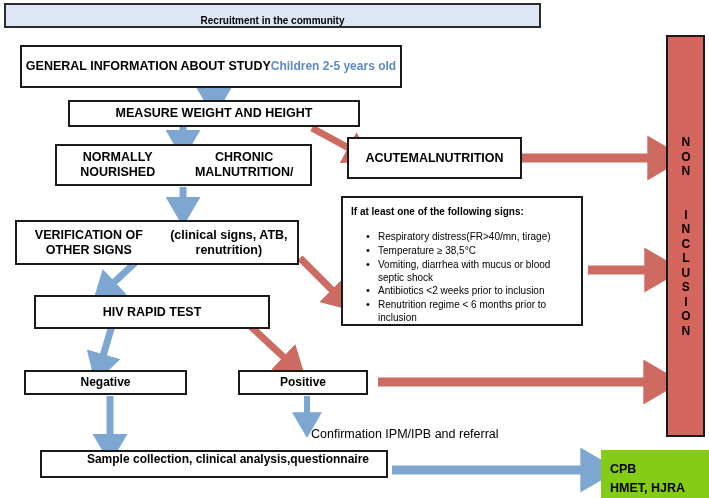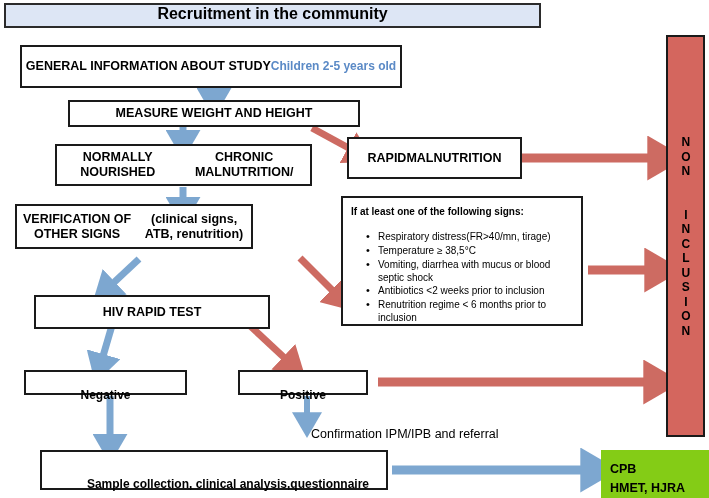--- a/index.html
+++ b/index.html
@@ -29,24 +29,24 @@
     color: #000000;
     line-height: 1.18;
   }
   .bold { font-weight: bold; }
   .banner {
     position: absolute;
     box-sizing: border-box;
     border: 2px solid #2b2b2b;
     background: #dde6f5;
     display: flex;
-    align-items: flex-start;
+    align-items: flex-end;
     justify-content: center;
     font-weight: bold;
-    font-size: 16px;
+    font-size: 10px;
     color: #000;
   }
   .plain-label {
     position: absolute;
     color: #000;
     font-size: 12.5px;
     white-space: nowrap;
   }
   .cpb-box {
     position: absolute;
@@ -102,21 +102,21 @@
     top: -1px;
     font-size: 11px;
   }
   svg.overlay {
     position: absolute;
     left: 0; top: 0;
     width: 709px; height: 498px;
     pointer-events: none;
   }
   .t1 { font-size: 12.5px; }
-  .t2 { font-size: 12px; margin-top: 25px; }
+  .t2 { font-size: 12px; }
   .t-sub { font-size: 12px; color: #5b8ac6; font-weight: bold; }
   .box-left-align {
     align-items: flex-start;
     text-align: left;
     padding-left: 28px;
   }
 </style>
 </head>
 <body>
 
@@ -201,25 +201,25 @@
   <div class="box" style="left:68px; top:100px; width:292px; height:27px;">
     <span class="bold t1">MEASURE WEIGHT AND HEIGHT</span>
   </div>
 
   <div class="box" style="left:55px; top:144px; width:257px; height:42px;">
     <span class="bold t1">NORMALLY NOURISHED</span>
     <span class="bold t1">CHRONIC MALNUTRITION/</span>
   </div>
 
   <div class="box" style="left:347px; top:137px; width:175px; height:42px;">
-    <span class="bold t1">RAPID</span>
+    <span class="bold t1">ACUTE</span>
     <span class="bold t1">MALNUTRITION</span>
   </div>
 
-  <div class="box" style="left:15px; top:204px; width:238px; height:45px;justify-content:center;">
+  <div class="box" style="left:15px; top:220px; width:284px; height:45px;justify-content:center;">
     <span class="bold t1">VERIFICATION OF OTHER SIGNS</span>
     <span class="bold t1">(clinical signs, ATB, renutrition)</span>
   </div>
 
   <div class="signs-box" style="left:341px; top:196px; width:242px; height:130px;">
     <div class="signs-title">If at least one of the following signs:</div>
     <ul class="signs-list">
       <li>Respiratory distress(FR&gt;40/mn, tirage)</li>
       <li>Temperature ≥ 38,5°C</li>
       <li>Vomiting, diarrhea with mucus or blood septic shock</li>
@@ -237,21 +237,21 @@
   </div>
 
   <div class="box" style="left:238px; top:370px; width:130px; height:25px;">
     <span class="bold t2">Positive</span>
   </div>
 
   <div class="plain-label" style="left:311px; top:427px;">
     <span>Confirmation IPM/IPB and referral</span>
   </div>
 
-  <div class="box box-left-align" style="left:40px; top:450px; width:348px; height:40px;">
+  <div class="box box-left-align" style="left:40px; top:450px; width:348px; height:28px;">
     <span class="bold t2">Sample collection, clinical analysis,</span>
     <span class="bold t2">questionnaire</span>
   </div>
 
   <div class="nonincl" style="left:666px; top:35px; width:39px; height:402px;">
     <span class="nonincl-text">NON  INCLUSION</span>
   </div>
 
   <div class="cpb-box" style="left:601px; top:450px; width:108px; height:48px;">
     <div>CPB</div>

